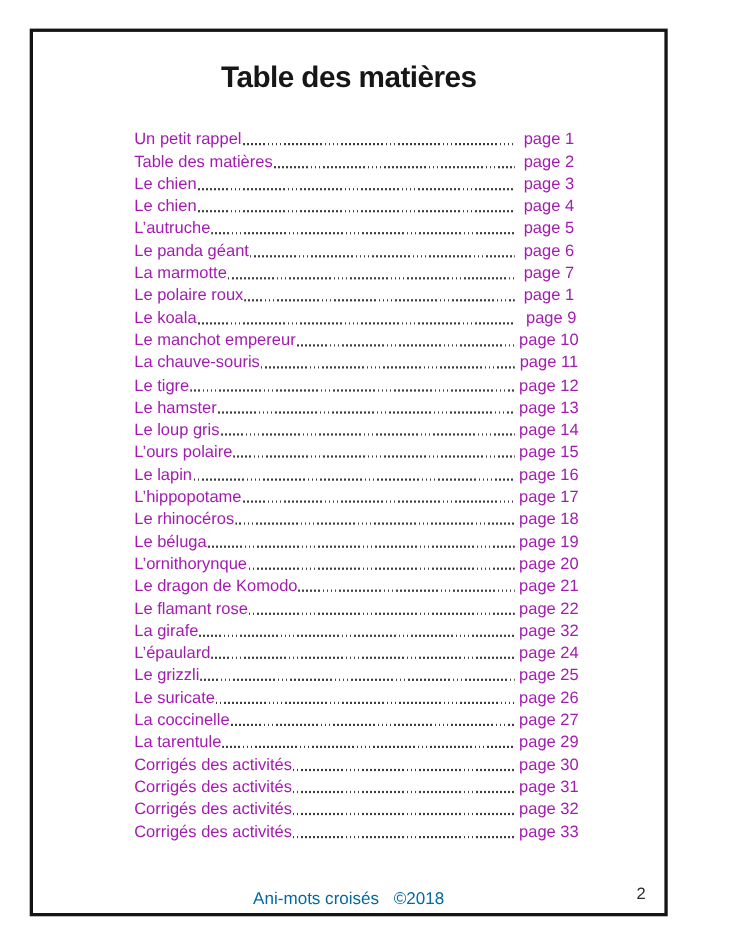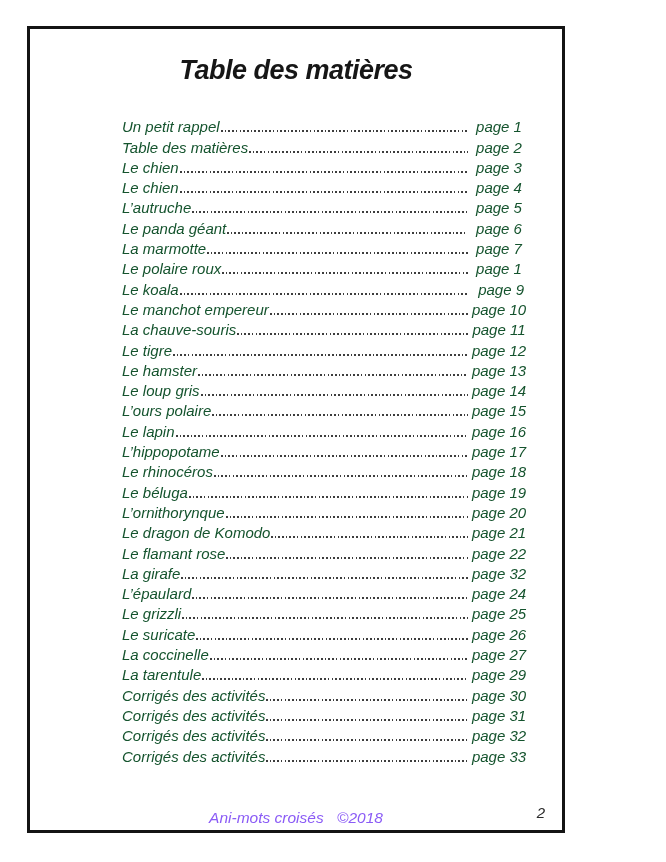--- a/index.html
+++ b/index.html
@@ -12,26 +12,25 @@
     position: relative;
     width: 666px;
     height: 862px;
     background: #ffffff;
     overflow: hidden;
   }
   .frame {
     position: absolute;
     left: 27px;
     top: 26px;
-    width: 538px;
+    width: 580px;
     height: 807px;
     border: 3px solid #141414;
     box-sizing: border-box;
     background: #ffffff;
-    font-style: italic;
   }
   .title {
     margin: 0;
     position: absolute;
     top: 26px;
     left: 0;
     right: 0;
     text-align: center;
     font-size: 27px;
     font-weight: 700;
@@ -43,21 +42,21 @@
     left: 92px;
     top: 87px;
     width: 406px;
   }
   .row {
     display: flex;
     align-items: flex-end;
     height: 20.3px;
     font-size: 15px;
     line-height: 19px;
-    color: #14532d;
+    color: #a21caf;
   }
   .row .label {
     white-space: nowrap;
   }
   .row .leader {
     flex: 1;
     height: 2px;
     align-self: flex-end;
     margin: 0 2px 4px 1px;
     background-image: repeating-linear-gradient(
@@ -68,21 +67,21 @@
     white-space: nowrap;
     text-align: center;
   }
   .footer {
     position: absolute;
     left: 0;
     right: 0;
     bottom: 3px;
     text-align: center;
     font-size: 15.5px;
-    color: #8b5cf6;
+    color: #0369a1;
   }
   .footer .copy { margin-left: 9px; }
   .pagenum {
     position: absolute;
     right: 17px;
     bottom: 9px;
     font-size: 15px;
     color: #2a2a2a;
   }
 </style>

